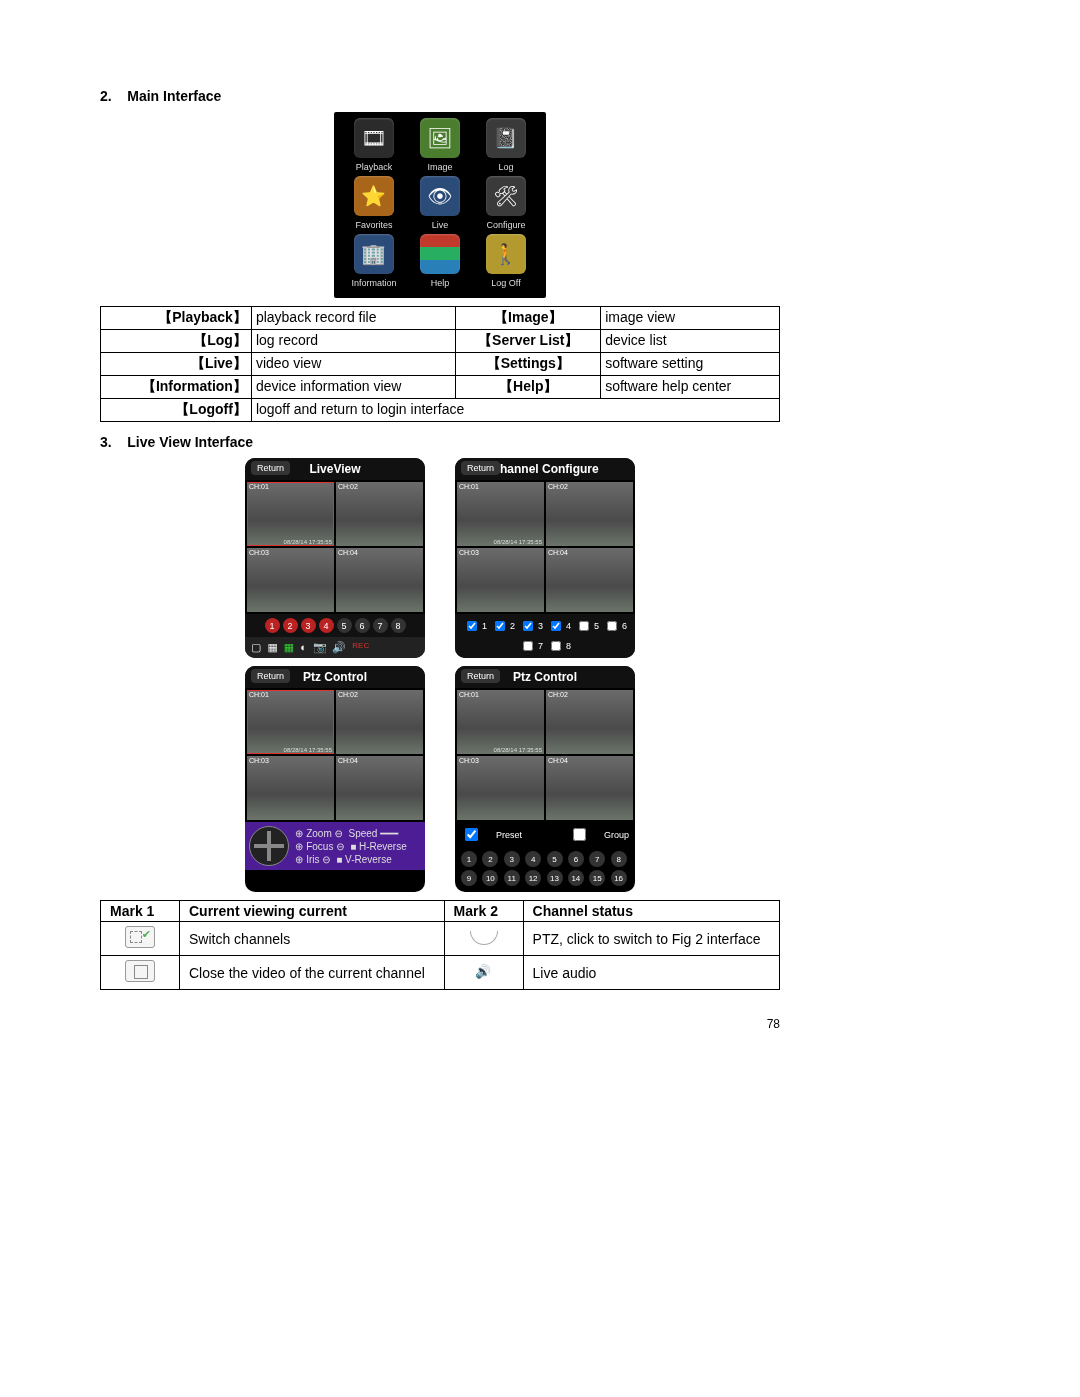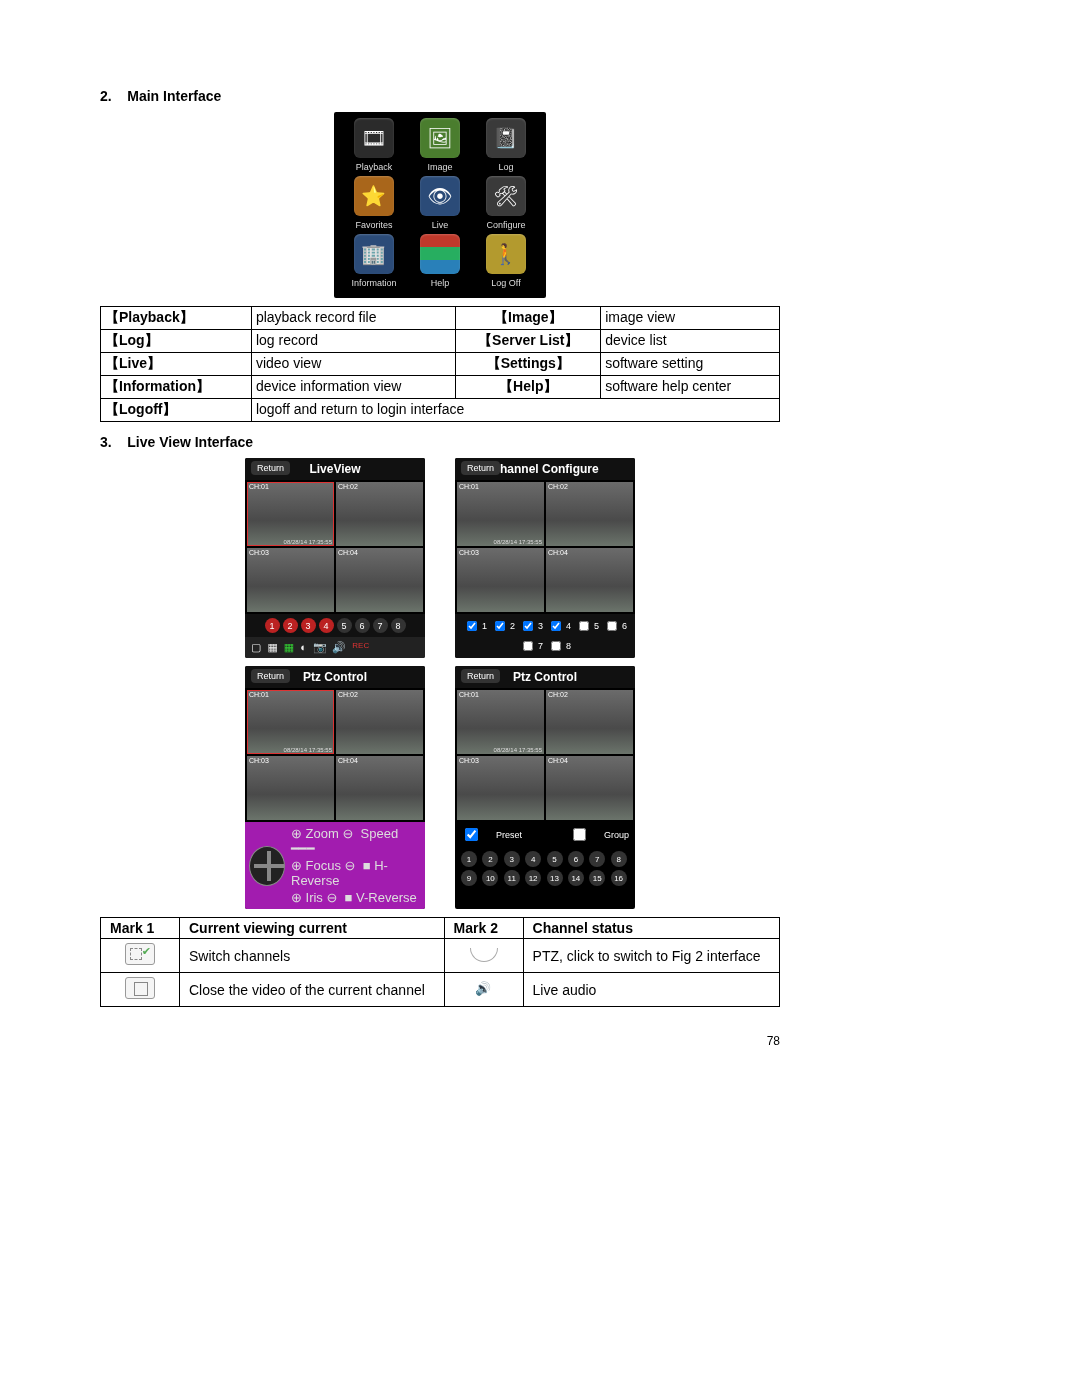--- a/index.html
+++ b/index.html
@@ -67,41 +67,41 @@
     margin: 4px 0 12px 0;
   }
   table.def td {
     border: 1px solid #000;
     padding: 2px 4px;
     vertical-align: top;
     font-size: 14px;
   }
   table.def td.key {
     font-weight: bold;
-    text-align: left;
+    text-align: right;
     white-space: nowrap;
     margin-left: 16px;
   }
   table.def td.key2 {
     font-weight: bold;
     text-align: center;
     white-space: nowrap;
   }
   
   .mockup-row {
     display: flex;
     justify-content: center;
     gap: 30px;
     margin: 8px 0;
   }
   .phone {
     width: 180px;
     background: #000;
     color: #fff;
-    border-radius: 2px;
+    border-radius: 10px;
     overflow: hidden;
     font-size: 10px;
   }
   .phone-title {
     background: #111;
     color: #fff;
     font-weight: bold;
     text-align: center;
     padding: 4px 0;
     position: relative;
@@ -158,21 +158,21 @@
   .toolbar .green { color:#3c3; }
   .toolbar .rec { color:#d33; font-size:8px; }
   .chkrow {
     display:flex; gap:4px; flex-wrap:wrap; padding:4px;
     background:#111; font-size:9px; justify-content:center;
   }
   .chkrow span { display:inline-flex; align-items:center; gap:2px; }
   .chkrow input { width:10px; height:10px; }
   
   .ptz-panel {
-    background:#a21caf; padding:4px; display:flex; gap:6px; font-size:13px;
+    background:#4c1d95; padding:4px; display:flex; gap:6px; font-size:10px;
     align-items:center;
   }
   .dpad {
     width:38px; height:38px; border:1px solid #888; border-radius:50%;
     position:relative; background:#222;
   }
   .dpad::before, .dpad::after {
     content:""; position:absolute; background:#888;
   }
   .dpad::before { left:17px; top:4px; width:4px; height:30px; }

